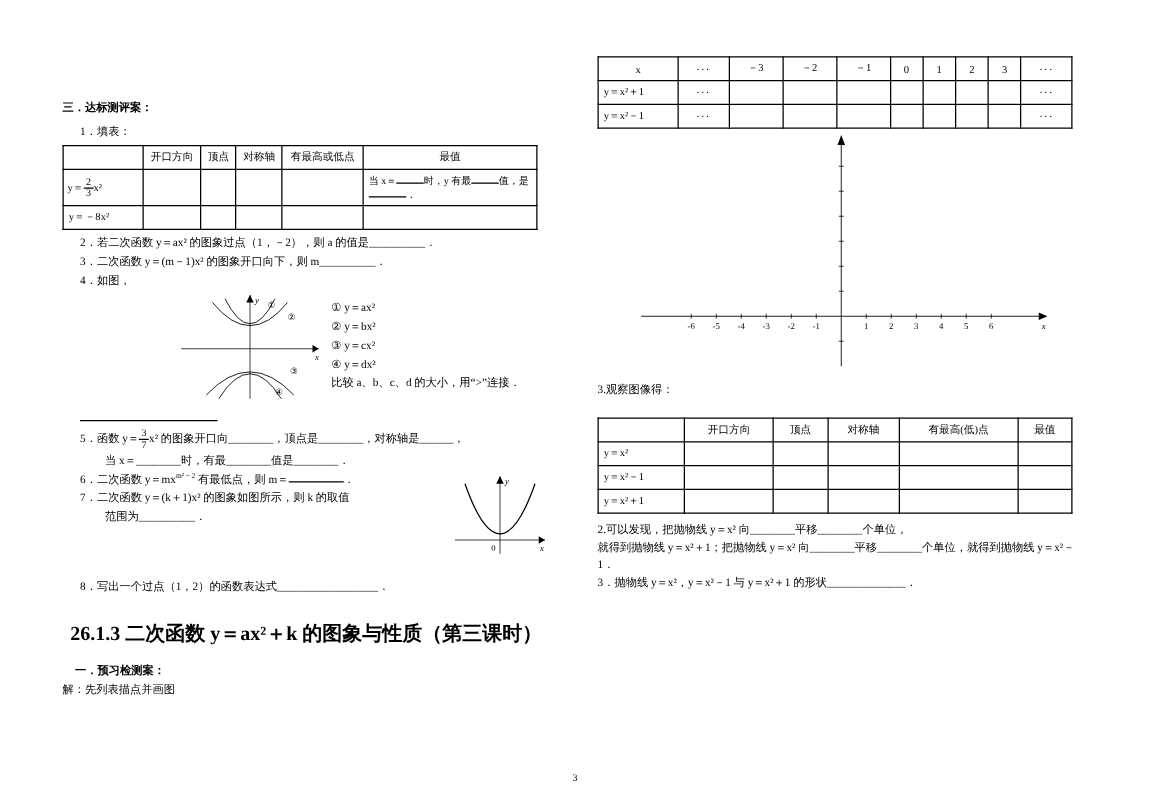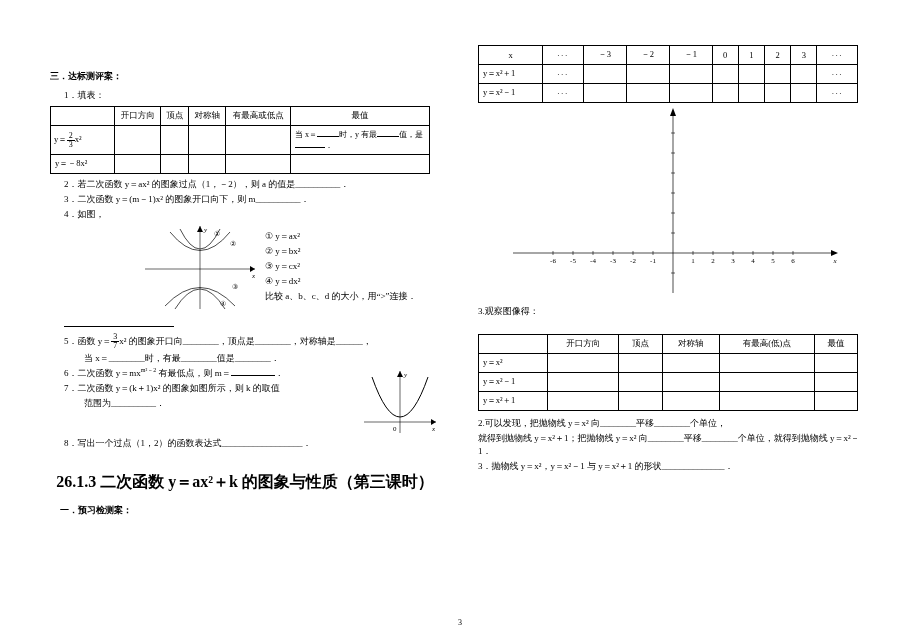--- a/index.html
+++ b/index.html
@@ -8,21 +8,21 @@
     height: 631px;
     font-family: "SimSun", "Songti SC", serif;
     font-size: 9px;
     color: #000;
     background: #fff;
     position: relative;
   }
   .col-left {
     position: absolute;
     left: 50px;
-    top: 70px;
+    top: 80px;
     width: 390px;
   }
   .col-right {
     position: absolute;
     left: 478px;
     top: 45px;
     width: 390px;
   }
   .bold { font-weight: bold; margin-left: 10px; }
   table { border-collapse: collapse; font-size: 8.5px; }
@@ -139,25 +139,26 @@
         <text x="44" y="10" font-size="7" font-style="italic">y</text>
         <text x="33" y="64" font-size="7">0</text>
       </svg>
     </div>
     <p class="small-indent">6．二次函数 y＝mx<sup>m²－2</sup> 有最低点，则 m＝<span class="blank-m"></span>．</p>
     <p class="small-indent">7．二次函数 y＝(k＋1)x² 的图象如图所示，则 k 的取值</p>
     <p class="indent">范围为__________．</p>
     <div style="clear:both;"></div>
   </div>
 
-  <p class="small-indent" style="margin-top:0;">8．写出一个过点（1，2）的函数表达式__________________．</p>
+  <p class="small-indent" style="margin-top:16px;">8．写出一个过点（1，2）的函数表达式__________________．</p>
 
   <p class="heading3">26.1.3 二次函数 y＝ax²＋k 的图象与性质（第三课时）</p>
 
   <p class="bold">一．预习检测案：</p>
+  <p>解：先列表描点并画图</p>
 </div>
 
 <div class="col-right">
 
   <table style="width:380px;">
     <tbody>
         <tr>
       <td style="width:55px;">x</td>
       <td class="dots">···</td>
       <td>－3</td>

